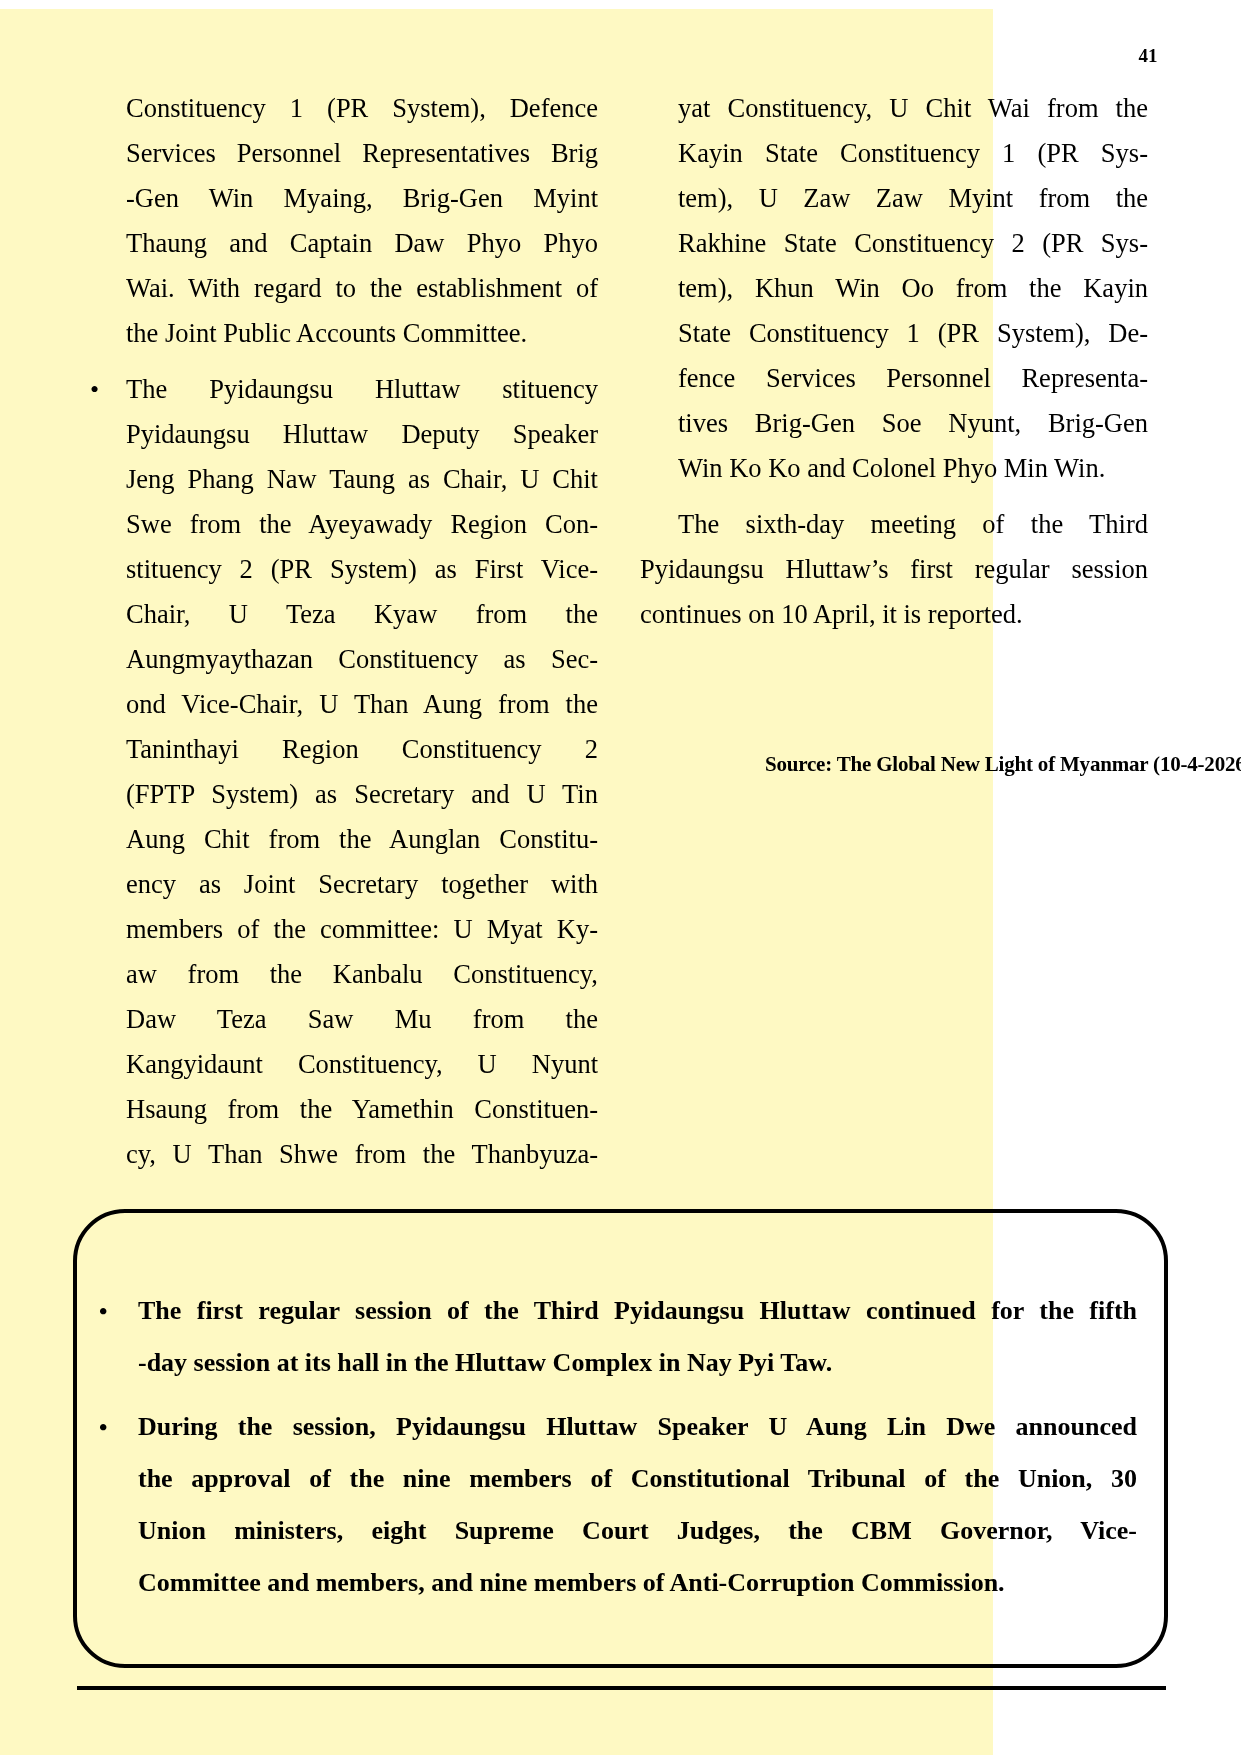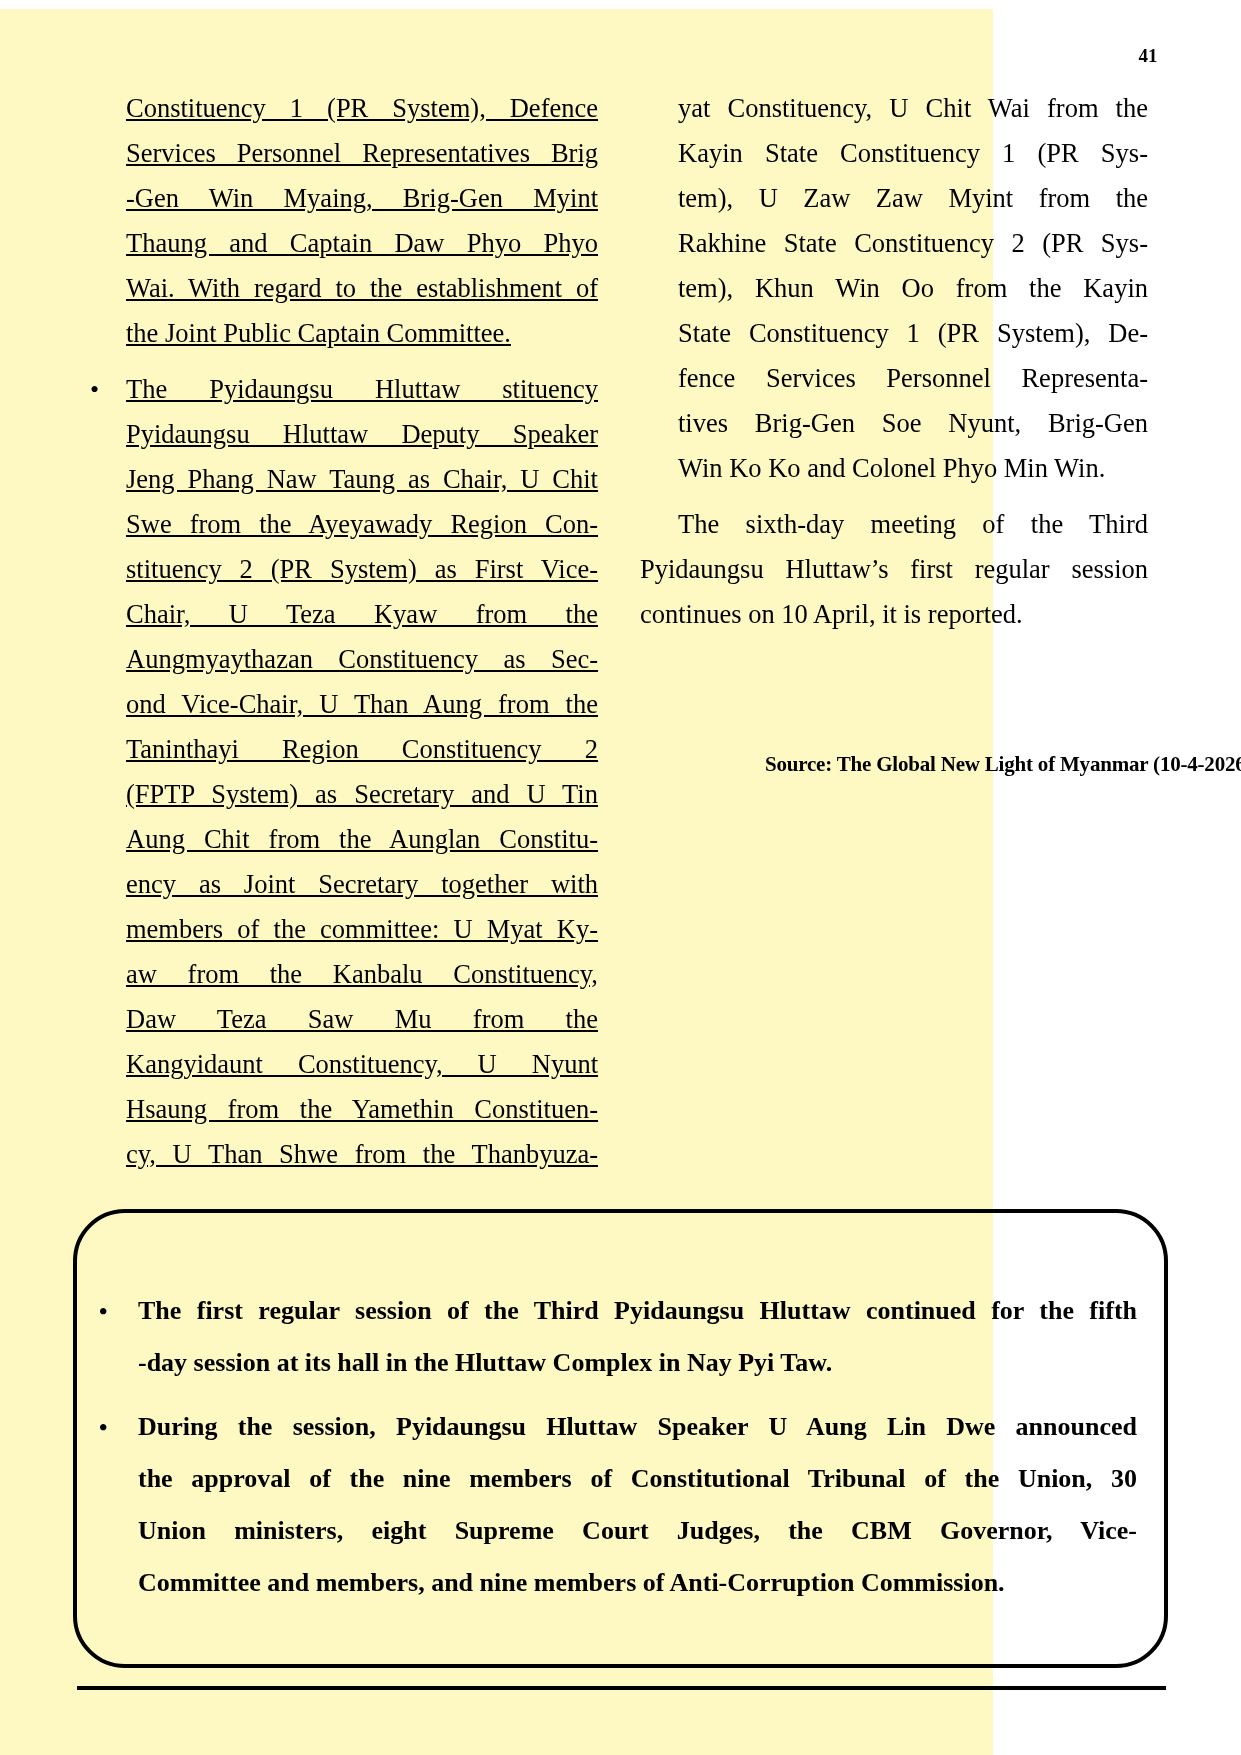--- a/index.html
+++ b/index.html
@@ -3,21 +3,21 @@
 <meta charset="utf-8">
 <style>
   html, body { margin: 0; padding: 0; background: #ffffff; }
   body { width: 1241px; height: 1755px; position: relative; overflow: hidden; color: #000; }
   .page { position: absolute; left: 0; top: 9px; width: 993px; height: 1755px; background: #fef9c3; }
   .page-number { position: absolute; left: 1128px; top: 36px; width: 40px; text-align: center;
     font-family: "Liberation Serif", serif; font-weight: bold; font-size: 19px; line-height: 22px; }
   .col { position: absolute; font-family: "Liberation Serif", serif; font-size: 26.5px; }
   .line { display: block; height: 45px; line-height: 45px; white-space: nowrap; text-align: justify; text-align-last: justify; }
   .line.last { text-align: left; text-align-last: left; }
-  .col-left { left: 126px; top: 77px; width: 472px; text-decoration: underline; }
+  .col-left { left: 126px; top: 77px; width: 472px; }
   .col-right { left: 640px; top: 77px; width: 508px; }
   .para { position: relative; }
   .para-gap { height: 11px; }
   .bullet { position: absolute; left: -36px; top: 0; width: 12px; height: 45px; line-height: 45px; font-size: 26px; }
   .indent-block { padding-left: 38px; }
   .first-indent { padding-left: 38px; }
   .source { position: absolute; left: 765px; top: 746px; width: 396px; text-align: right;
     font-family: "Liberation Serif", serif; font-weight: bold; font-size: 21px; line-height: 18px;
     white-space: nowrap; letter-spacing: -0.2px; }
   .summary-box { position: absolute; left: 73px; top: 1200px; width: 1087px; height: 451px;
@@ -37,21 +37,21 @@
 
   <div class="page-number">41</div>
 
   <div class="col col-left">
     <div class="para">
       <span class="line">Constituency 1 (PR System), Defence</span>
       <span class="line">Services Personnel Representatives Brig</span>
       <span class="line">-Gen Win Myaing, Brig-Gen Myint</span>
       <span class="line">Thaung and Captain Daw Phyo Phyo</span>
       <span class="line">Wai. With regard to the establishment of</span>
-      <span class="line last">the Joint Public Captain Committee.</span>
+      <span class="line last">the Joint Public Accounts Committee.</span>
     </div>
     <div class="para-gap"></div>
     <div class="para">
       <span class="bullet">•</span>
       <span class="line">The Pyidaungsu Hluttaw stituency</span>
       <span class="line">Pyidaungsu Hluttaw Deputy Speaker</span>
       <span class="line">Jeng Phang Naw Taung as Chair, U Chit</span>
       <span class="line">Swe from the Ayeyawady Region Con-</span>
       <span class="line">stituency 2 (PR System) as First Vice-</span>
       <span class="line">Chair, U Teza Kyaw from the</span>

